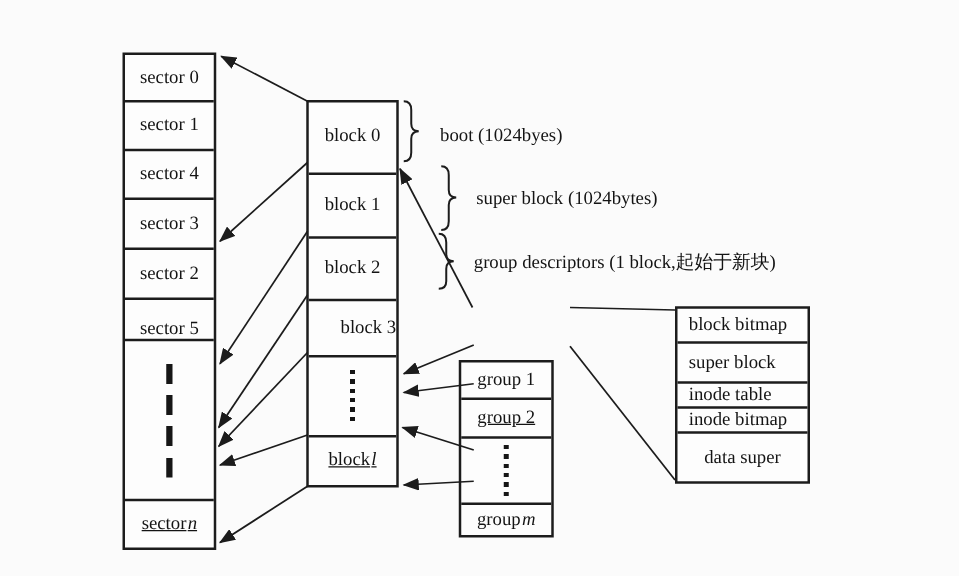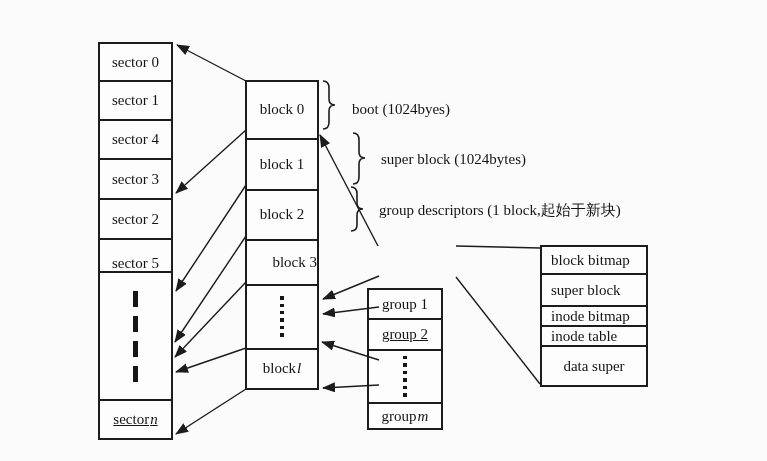--- a/index.html
+++ b/index.html
@@ -85,21 +85,21 @@
       </div>
     <div class="cell" style="height:52px;">
         <span>block 2</span>
       </div>
     <div class="cell" style="height:47px;justify-content:flex-end;">
         <span>block 3</span>
       </div>
     <div class="cell" style="height:66px;">
         <span class="dot-ell"></span>
       </div>
-    <div class="cell" style="height:40px;">
+    <div class="cell" style="height:40px;text-decoration:underline;">
         <span>block </span>
         <i>l</i>
       </div>
   </div>
 
   <div class="col" style="left:367px;top:244px;width:76px;height:142px;margin-top:44px;">
     <div class="cell" style="height:30px;">
         <span>group 1</span>
       </div>
     <div class="cell" style="height:31px;text-decoration:underline;">
@@ -115,24 +115,24 @@
   </div>
 
   <div class="col" style="left:540px;top:245px;width:108px;height:142px;">
     <div class="cell left" style="height:28px;">
         <span>block bitmap</span>
       </div>
     <div class="cell left" style="height:32px;">
         <span>super block</span>
       </div>
     <div class="cell left" style="height:20px;">
-        <span>inode bitmap</span>
+        <span>inode table</span>
       </div>
     <div class="cell left" style="height:20px;">
-        <span>inode table</span>
+        <span>inode bitmap</span>
       </div>
     <div class="cell" style="height:38px;">
         <span>data super</span>
       </div>
   </div>
 
   <div class="ann" style="left:352px;top:100px;">boot (1024byes)</div>
   <div class="ann" style="left:381px;top:150px;">super block (1024bytes)</div>
   <div class="ann" style="left:379px;top:201px;">group descriptors (1 block,起始于新块)</div>
 

